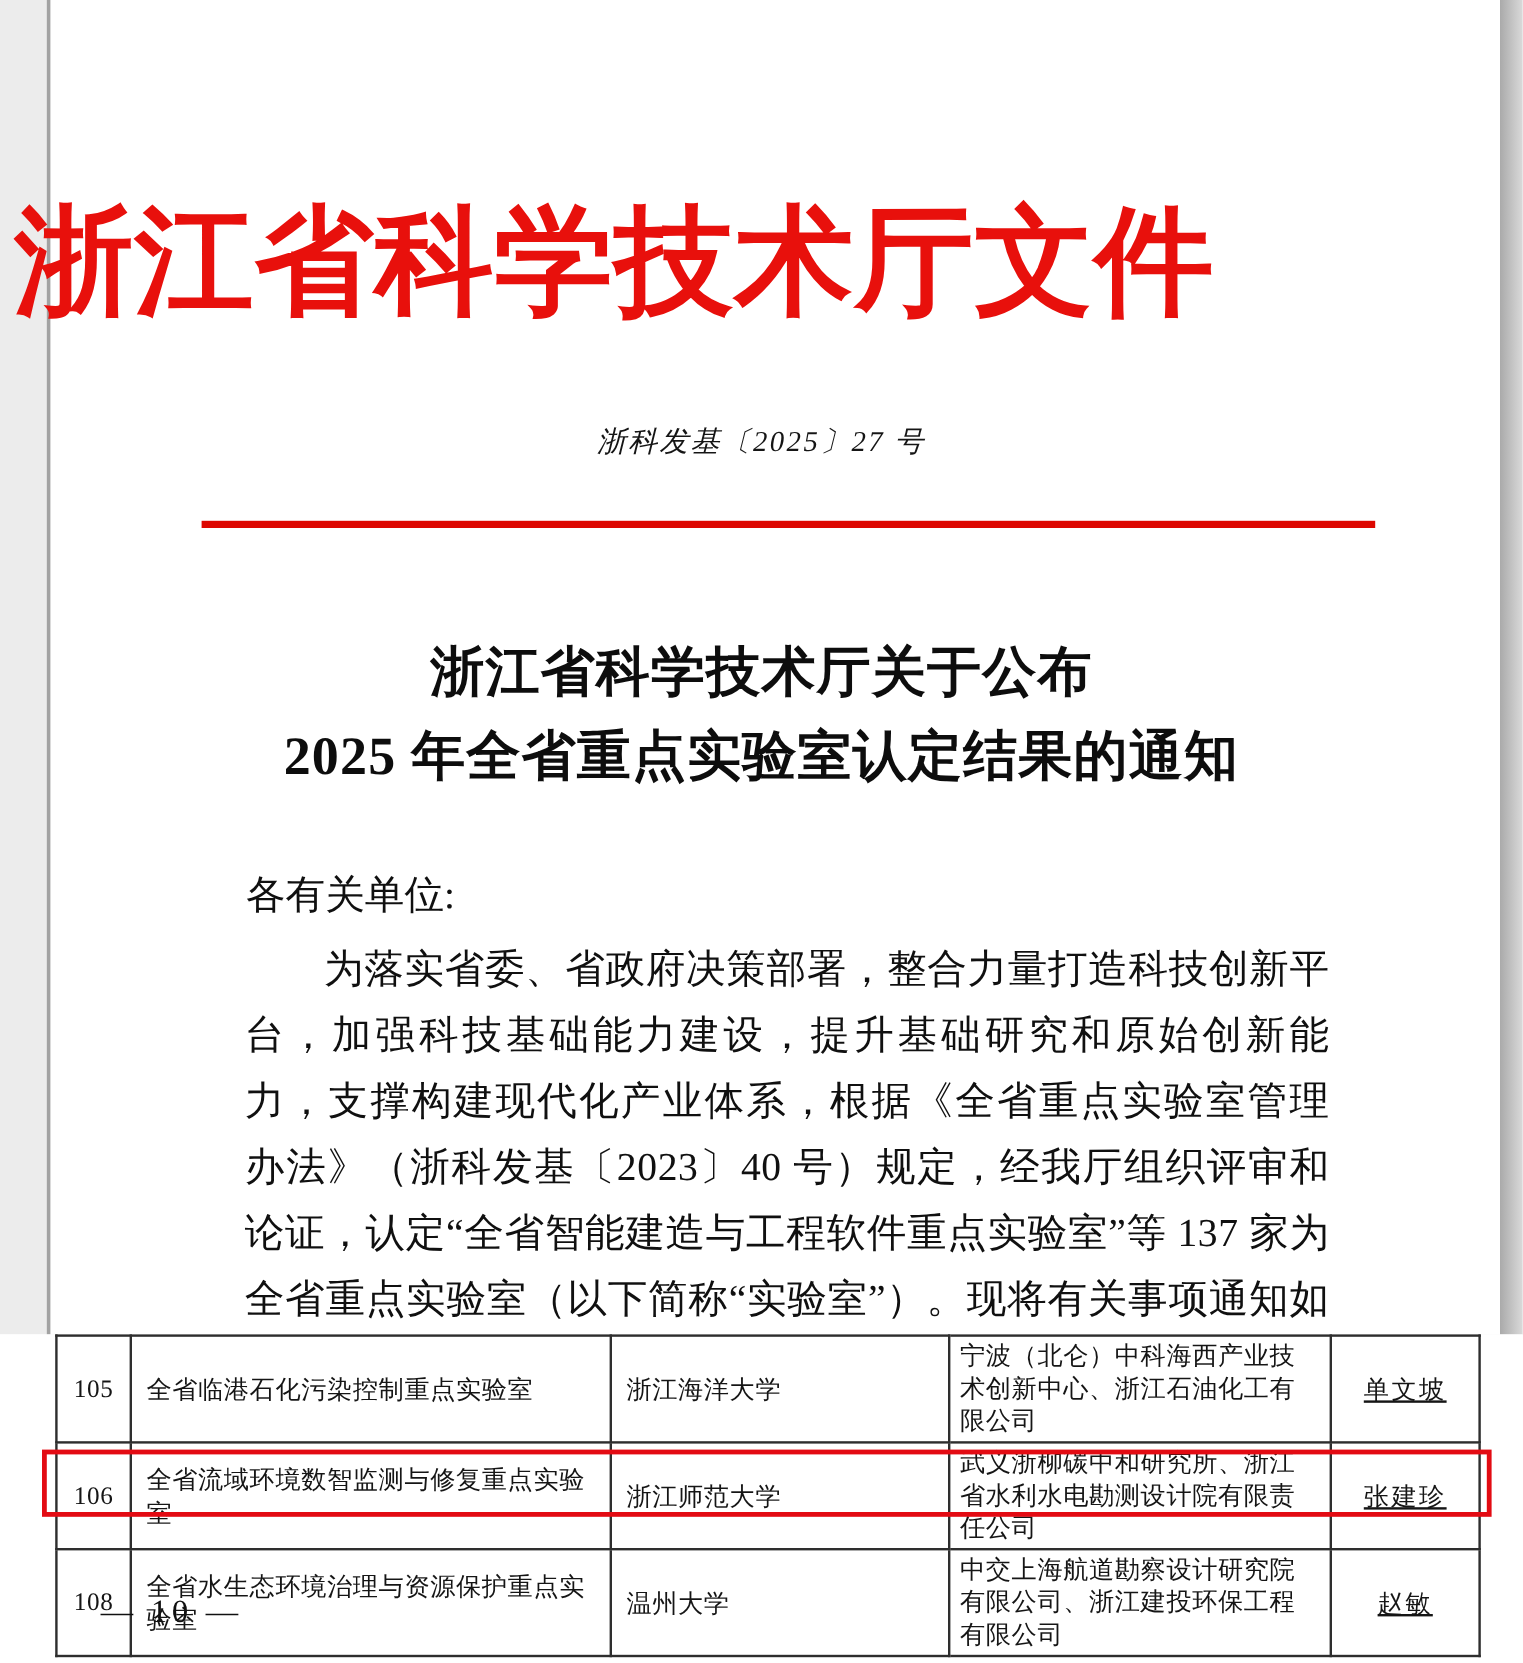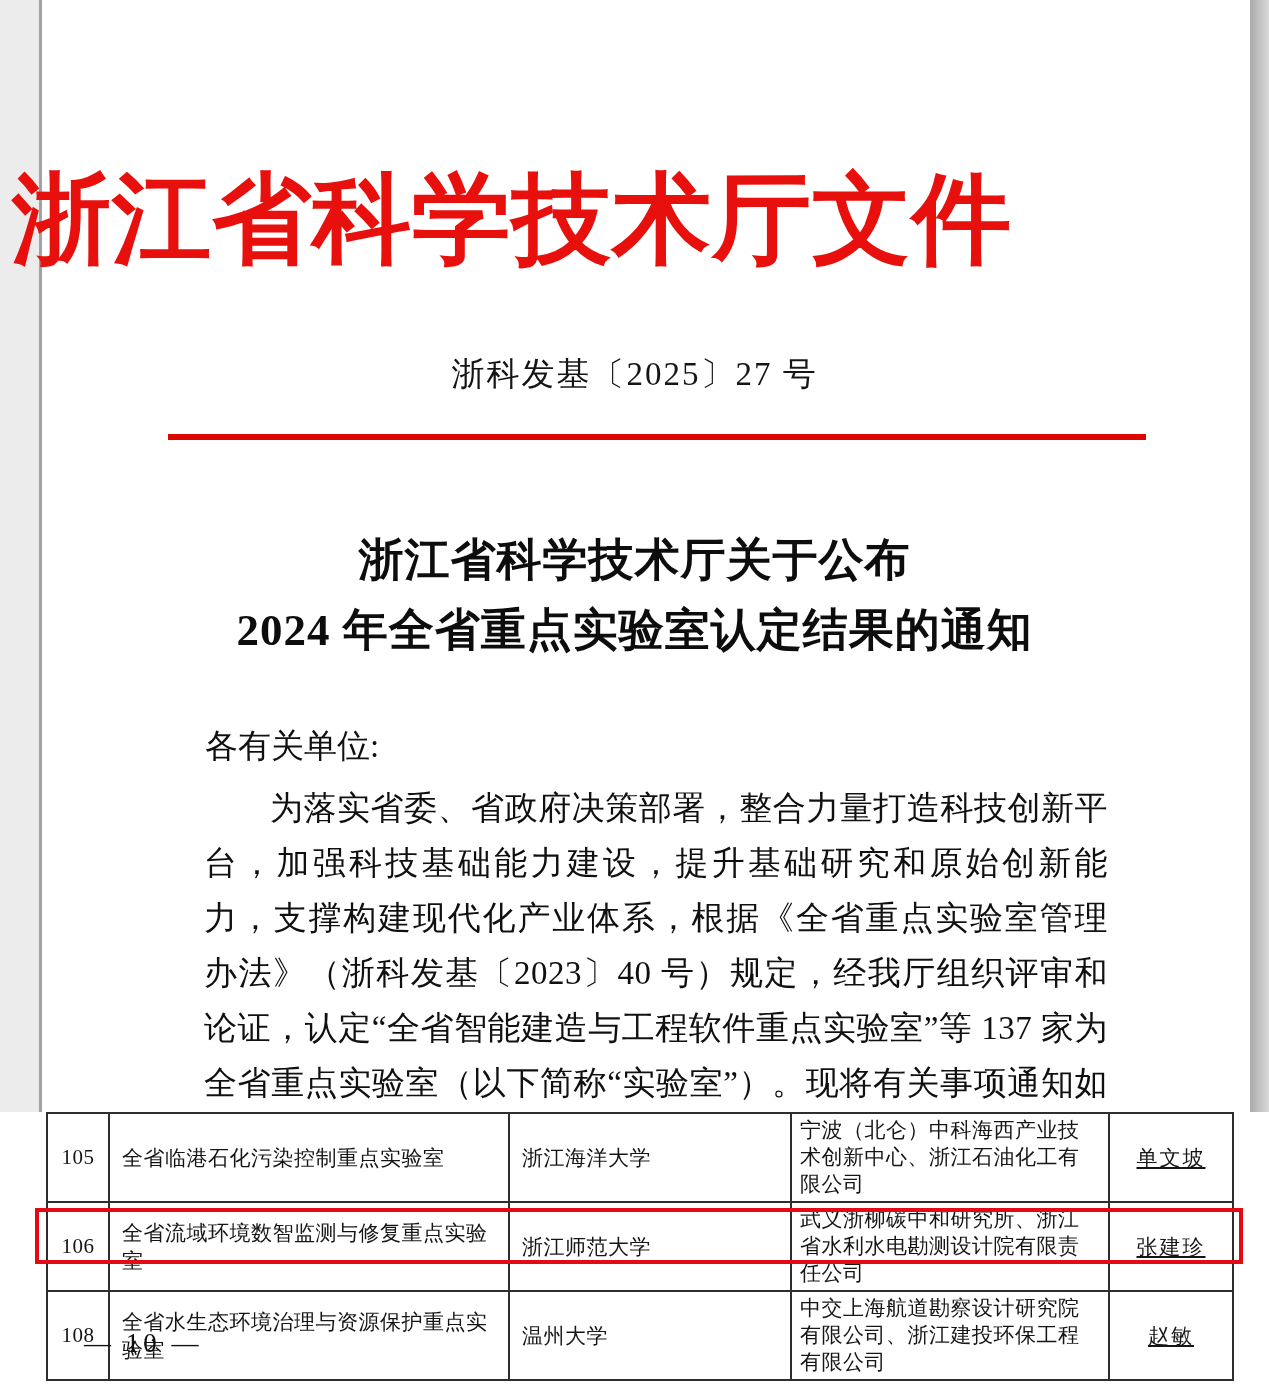--- a/index.html
+++ b/index.html
@@ -24,21 +24,21 @@
     background:linear-gradient(to right,#aaaaaa,#dadada);
   }
 
   .letterhead {
     position:absolute; left:0; top:148px; width:1269px; margin:12px;
     font-size:99px; line-height:120px; font-weight:bold;
     color:#e8100c; letter-spacing:1px; white-space:nowrap;
   }
   .doc-number {
     position:absolute; left:0; top:352px; width:1269px;
-    text-align:center; font-size:33px; letter-spacing:2px; color:#151515;
+    text-align:center; font-size:24px; letter-spacing:2px; color:#151515;font-style:italic;
   }
   .red-rule {
     position:absolute; left:168px; top:434px; width:978px; height:6px;
     background:#dd0700;
   }
   .notice-title {
     position:absolute; left:0; width:1269px; text-align:center;
     font-size:45px; font-weight:bold; color:#0d0d0d; letter-spacing:1px;
     white-space:nowrap;
   }
@@ -97,21 +97,21 @@
     <div class="page-sheet"></div>
     <div class="page-right-edge"></div>
 
     <h1 class="letterhead">浙江省科学技术厅文件</h1>
 
     <div class="doc-number">浙科发基〔2025〕27 号</div>
 
     <div class="red-rule"></div>
 
     <div class="notice-title notice-l1">浙江省科学技术厅关于公布</div>
-    <div class="notice-title notice-l2">2024 年全省重点实验室认定结果的通知</div>
+    <div class="notice-title notice-l2">2025 年全省重点实验室认定结果的通知</div>
 
     <div class="salutation">各有关单位:</div>
 
     <p class="body-para">为落实省委、省政府决策部署，整合力量打造科技创新平台，加强科技基础能力建设，提升基础研究和原始创新能力，支撑构建现代化产业体系，根据《全省重点实验室管理办法》（浙科发基〔2023〕40 号）规定，经我厅组织评审和论证，认定“全省智能建造与工程软件重点实验室”等 137 家为全省重点实验室（以下简称“实验室”）。现将有关事项通知如下:</p>
   </div>
 
   <div class="table-section">
     <table class="lab-table">
       <colgroup>
         <col style="width:62px">

